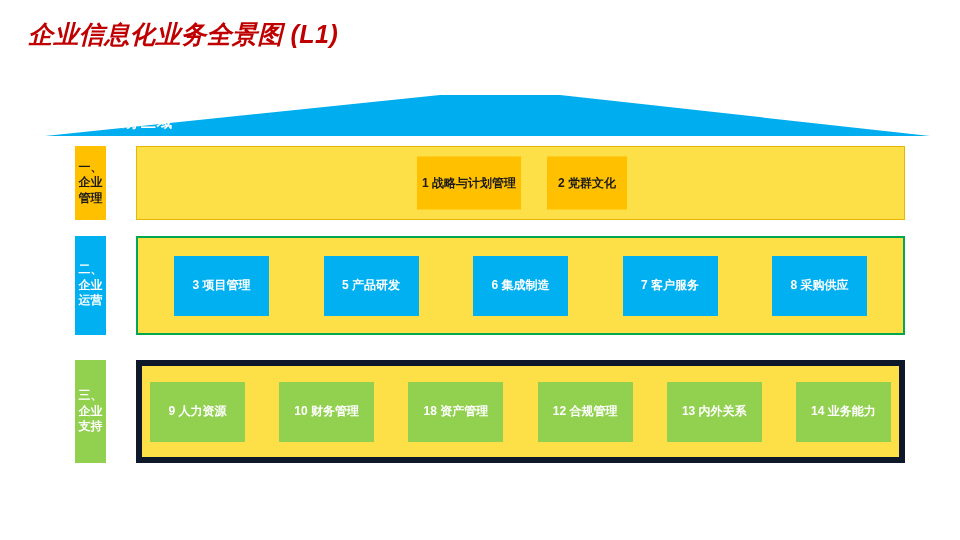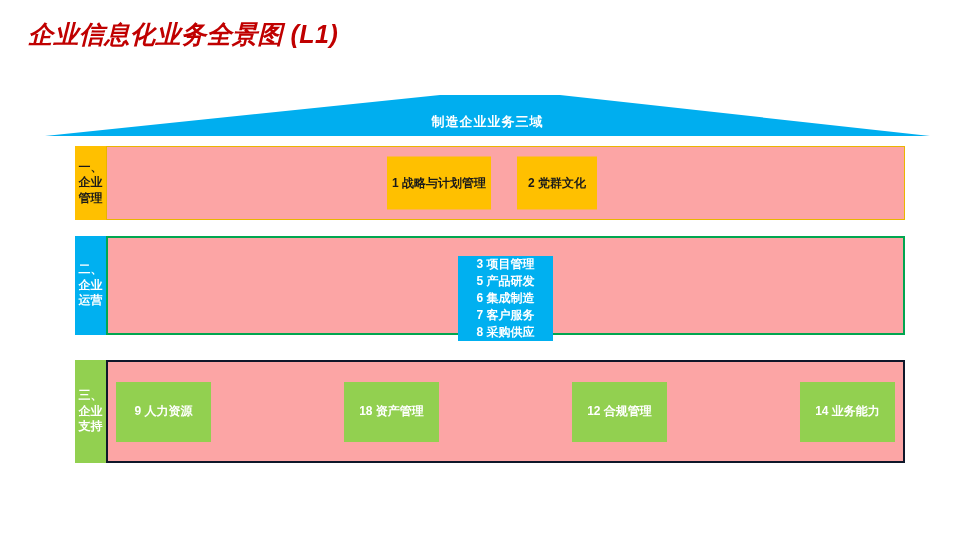--- a/index.html
+++ b/index.html
@@ -17,37 +17,37 @@
     font-size: 25px; font-weight: bold; color: #C00000;
     letter-spacing: 0.5px;
     font-style: italic;
   }
 
   
   .roof { position: absolute; left: 45px; top: 94px; width: 885px; height: 42px; }
   .roof svg { display: block; }
   .roof-label {
     position: absolute; left: 0; right: 0; top: 19px;
-    text-align: center;
-    color: #ffffff; font-size: 13px; font-weight: bold;
+    color: #ffffff; font-size: 15px; font-weight: bold;
     letter-spacing: 1px;
   }
 
   
   .band { position: absolute; left: 75px; width: 830px; display: flex; }
   .band-label {
     width: 31px; flex: 0 0 31px;
     display: flex; align-items: center; justify-content: center;
     font-size: 12px; font-weight: bold; line-height: 1.3;
     white-space: pre-line; text-align: center;
   }
   .band-content {
     flex: 1; position: relative;
     box-sizing: border-box;
-    background: #fca5a5;
+    background: #fde047;
+    margin-left: 30px;
   }
 
   .box {
     box-sizing: border-box;
     height: 58px; width: 95px;
     display: flex; align-items: center; justify-content: center;
     font-size: 12px; font-weight: bold;
     white-space: nowrap;
     text-align: center;
   }
@@ -63,29 +63,28 @@
   .band-management .box.b1 { left: 280px; width: 104px; }
   .band-management .box.b2 { left: 410px; width: 80px; }
 
   
   .band-operations { top: 236px; height: 99px; }
   .band-operations .band-label { background: #00B0F0; color: #ffffff; }
   .band-operations .band-content {
     border: 2px solid #00A650;
     display: flex; align-items: center; justify-content: space-between;
     padding: 18px 36px;
-    flex-direction: column;
   }
   .band-operations .box { background: #00B0F0; color: #ffffff; height: 60px; }
 
   
   .band-support { top: 360px; height: 103px; }
   .band-support .band-label { background: #92D050; color: #ffffff; }
   .band-support .band-content {
-    border: 2px solid #0f172a;
+    border: 6px solid #0f172a;
     display: flex; align-items: center; justify-content: space-between;
     padding: 0 8px;
   }
   .band-support .box { background: #92D050; color: #ffffff; height: 60px; }
   .band-support .box.b15 { font-size: 11.5px; }
 </style>
 </head>
 <body>
 
 <div class="stage">
@@ -121,19 +120,21 @@
       <div class="box">8 采购供应</div>
     </div>
   </div>
 
   <div class="band band-support">
     <div class="band-label">三、
 企业
 支持</div>
     <div class="band-content">
       <div class="box">9 人力资源</div>
+      <div class="box">10 财务管理</div>
       <div class="box">18 资产管理</div>
       <div class="box">12 合规管理</div>
+      <div class="box">13 内外关系</div>
       <div class="box">14 业务能力</div>
     </div>
   </div>
 
 </div>
 
 </body></html>

